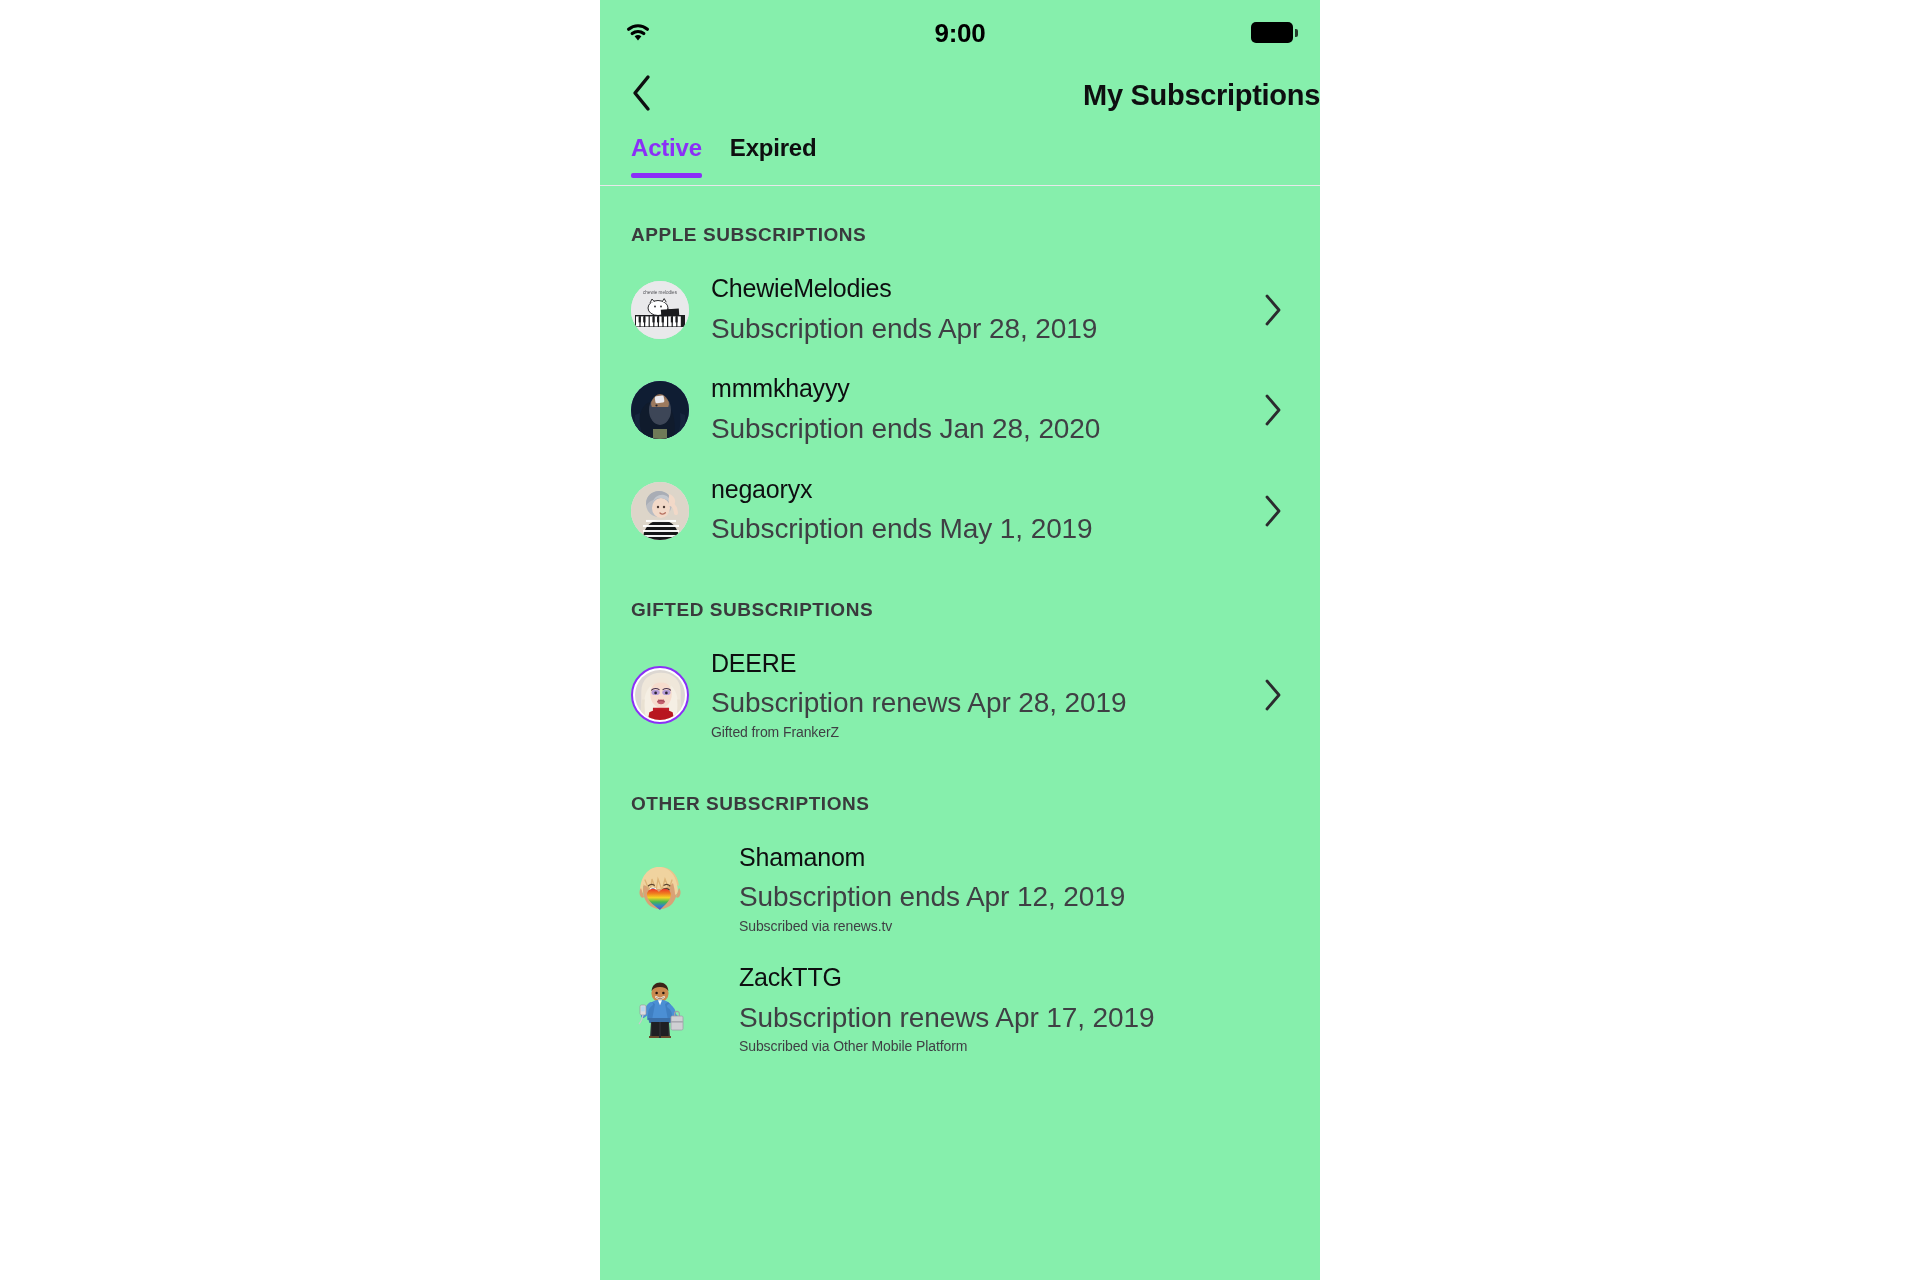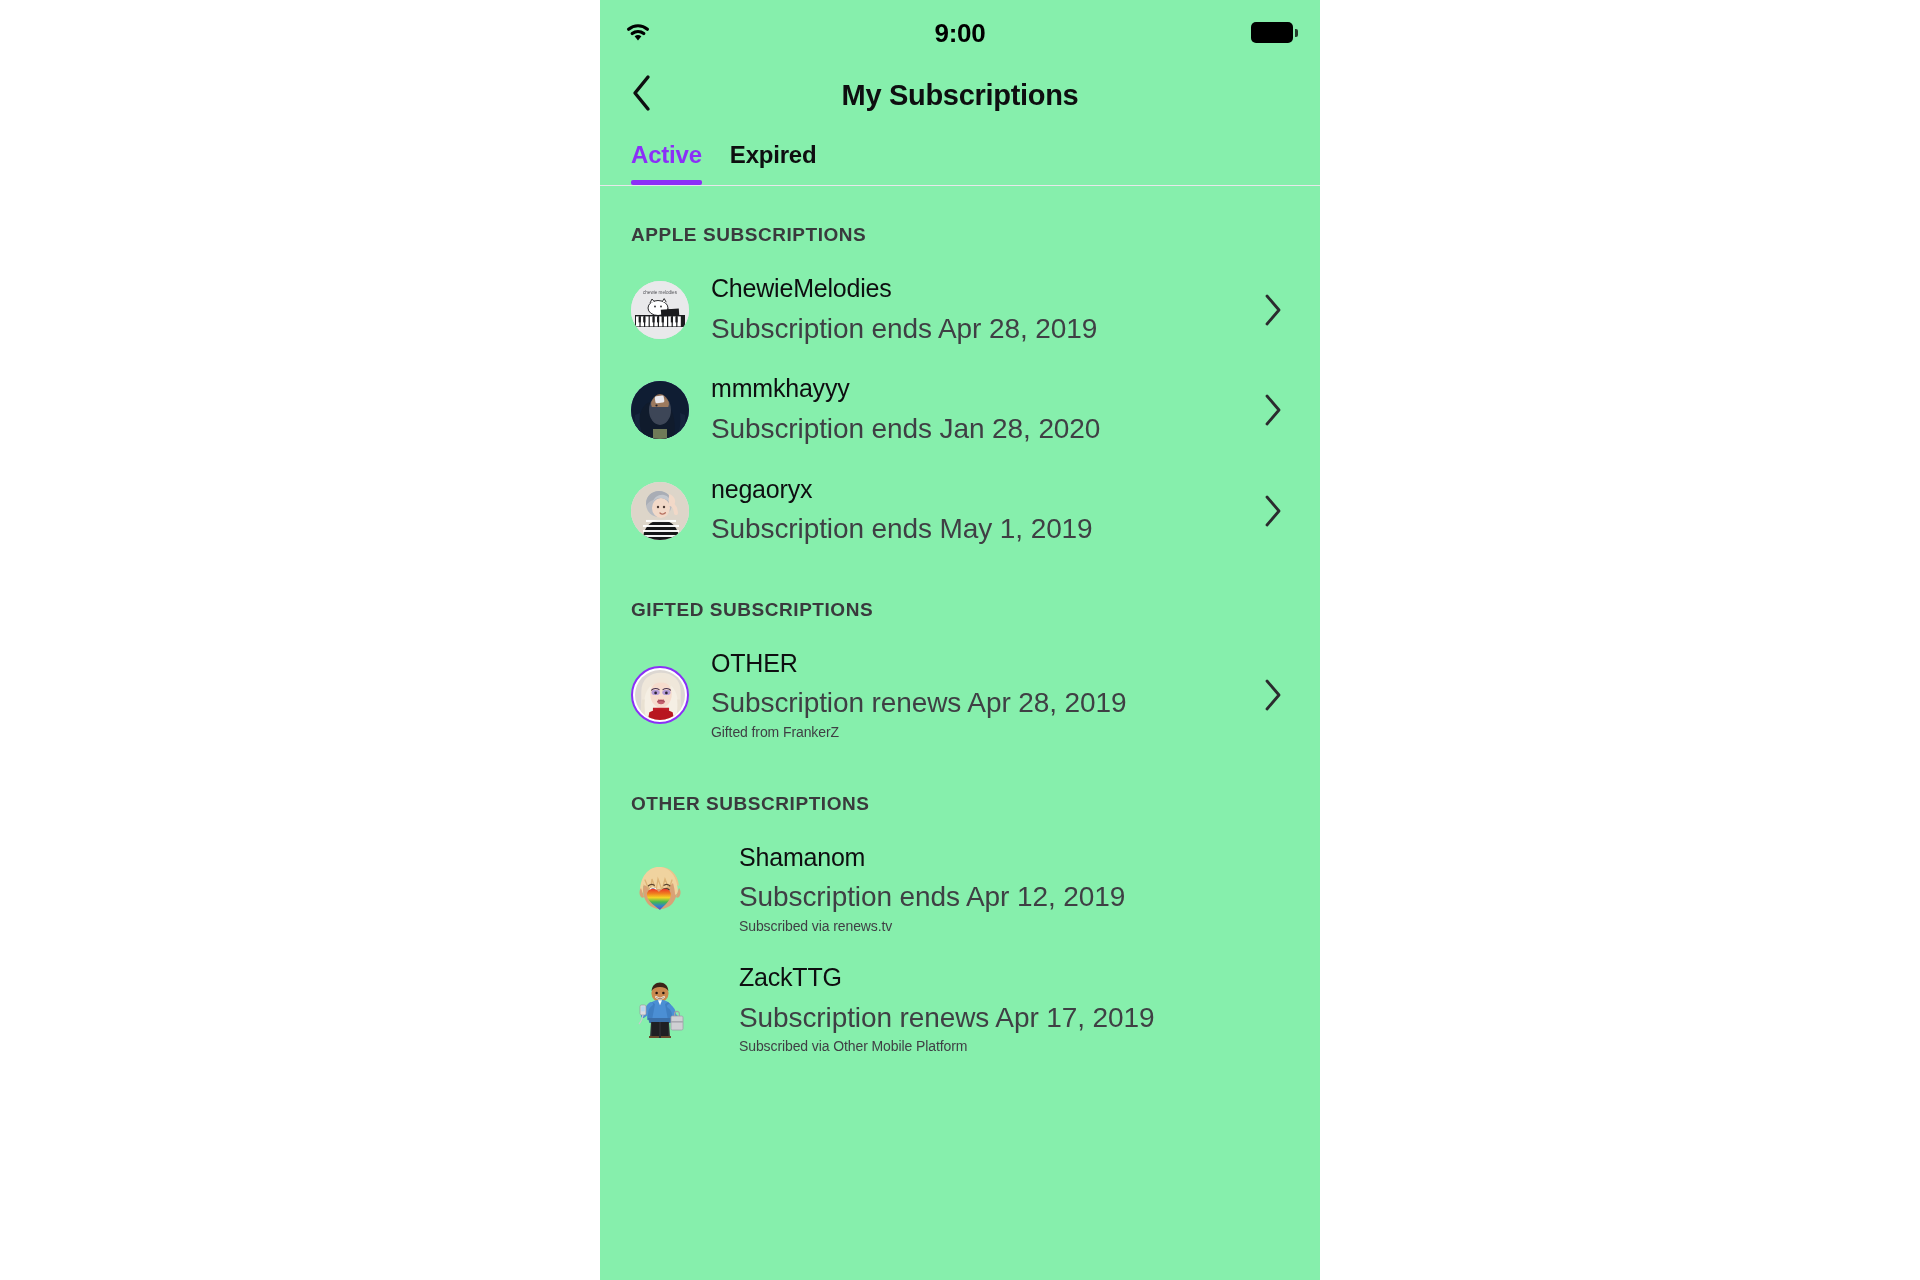--- a/index.html
+++ b/index.html
@@ -60,34 +60,34 @@
     left: 20px; top: 50%;
     transform: translateY(-50%);
     width: 44px; height: 44px;
     display: flex; align-items: center; justify-content: center;
     cursor: pointer;
   }
   .nav-title {
     position: absolute;
     left: 0; right: 0; top: 50%;
     transform: translateY(-50%);
-    text-align: center;
+    text-align: right;
     font-size: 29px;
     font-weight: 700;
     letter-spacing: -0.3px;
     color: #0e0e10;
   }
 
   
   .tabs {
     position: relative;
     height: 57px;
     padding-left: 31px;
     display: flex;
-    align-items: flex-end;
+    align-items: flex-start;
     gap: 28px;
   }
   .tab {
     position: relative;
     padding: 6px 0 16px 0;
     font-size: 24px;
     font-weight: 700;
     letter-spacing: -0.2px;
     color: #0e0e10;
     cursor: pointer;
@@ -370,21 +370,21 @@
               <path d="M24.8 35.3c2.6-1.6 5.8-1.6 8.4 0" stroke="#8e3c49" stroke-width="0.8" fill="none"></path>
               <path d="M20 42h18v5H20z" fill="#c01f29"></path>
               <path d="M16 47c4-2 9-3 13-3s9 1 13 3l2 11H14z" fill="#b8161f"></path>
               <path d="M8 33c-2 10-2 18-1 25h6c-2-9-3-17-2-25z" fill="#e9e1d2"></path>
               <path d="M50 33c2 10 2 18 1 25h-6c2-9 3-17 2-25z" fill="#e9e1d2"></path>
             </svg>
           </div>
         </div>
       </div>
       <div class="row-text">
-        <div class="row-name">OTHER</div>
+        <div class="row-name">DEERE</div>
         <div class="row-sub">Subscription renews Apr 28, 2019</div>
         <div class="row-sub2">Gifted from FrankerZ</div>
       </div>
       <div class="chevron">
         <svg width="20" height="34" viewBox="0 0 20 34">
           <path d="M4 3l12 14L4 31" stroke="#2b2b2e" stroke-width="2.8" fill="none" stroke-linecap="round" stroke-linejoin="round"></path>
         </svg>
       </div>
     </div>
 

